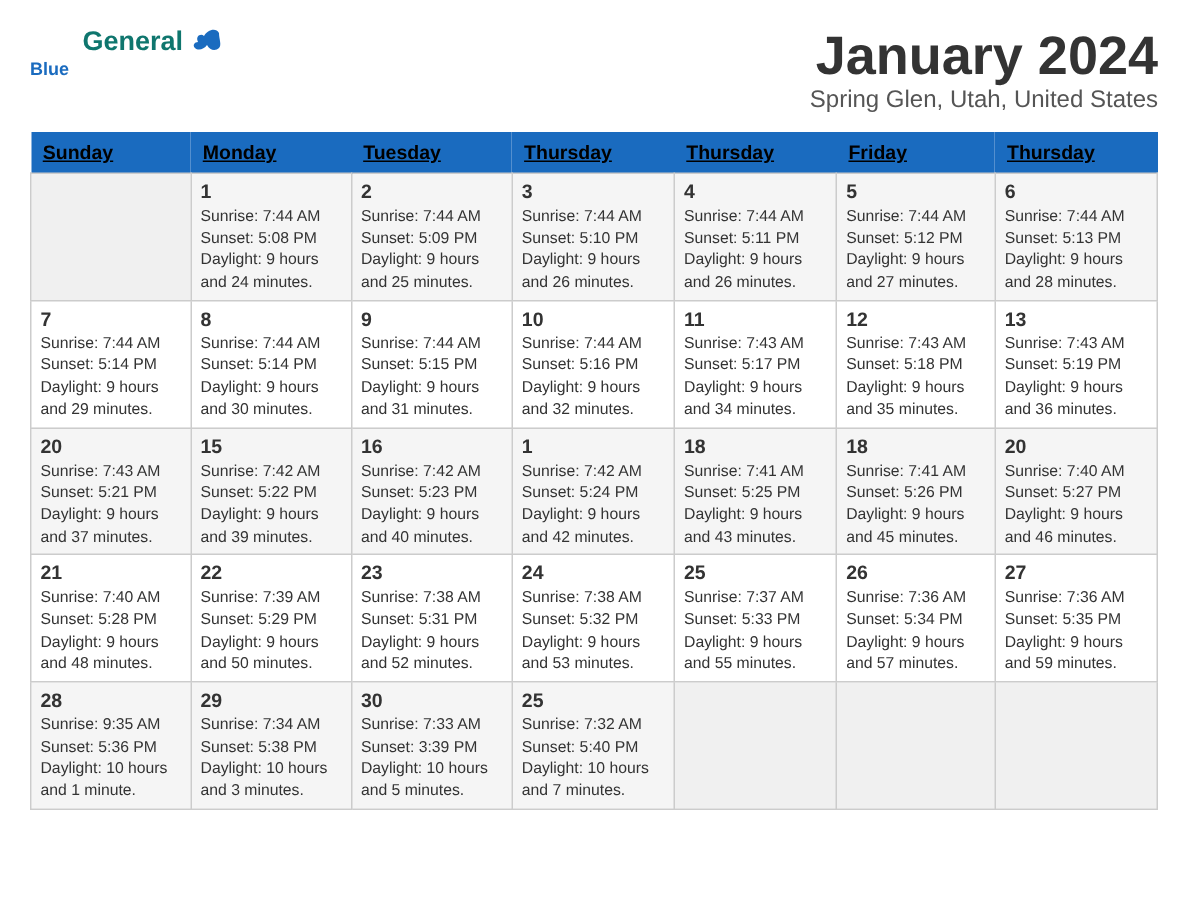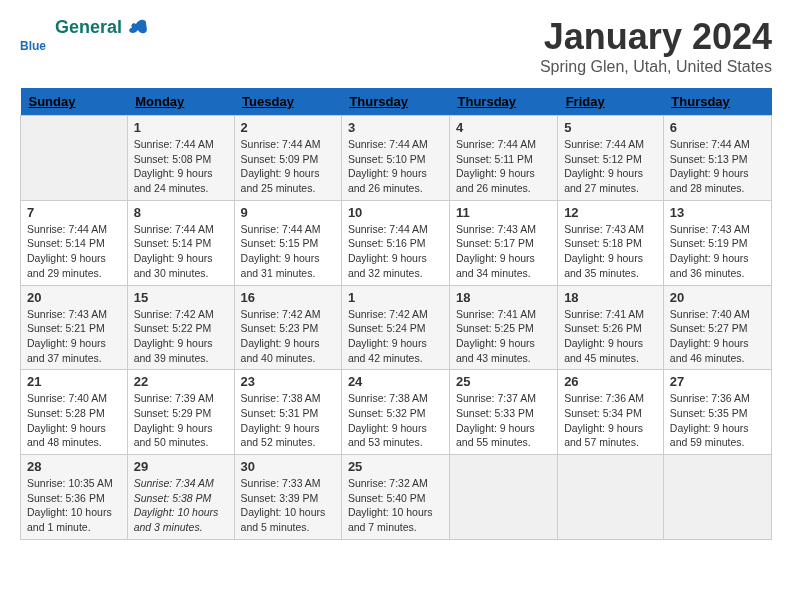--- a/index.html
+++ b/index.html
@@ -325,28 +325,28 @@
           <span class="day-number">27</span>
           <div class="day-info" style="white-space: pre-line;">Sunrise: 7:36 AM
 Sunset: 5:35 PM
 Daylight: 9 hours
 and 59 minutes.</div>
         </td>
       </tr>
       <tr>
         <td>
           <span class="day-number">28</span>
-          <div class="day-info" style="white-space: pre-line;">Sunrise: 10:35 AM
+          <div class="day-info" style="white-space: pre-line;">Sunrise: 9:35 AM
 Sunset: 5:36 PM
 Daylight: 10 hours
 and 1 minute.</div>
         </td>
         <td>
           <span class="day-number">29</span>
-          <div class="day-info" style="white-space: pre-line; font-style: italic;">Sunrise: 7:34 AM
+          <div class="day-info" style="white-space: pre-line;">Sunrise: 7:34 AM
 Sunset: 5:38 PM
 Daylight: 10 hours
 and 3 minutes.</div>
         </td>
         <td>
           <span class="day-number">30</span>
           <div class="day-info" style="white-space: pre-line;">Sunrise: 7:33 AM
 Sunset: 3:39 PM
 Daylight: 10 hours
 and 5 minutes.</div>

